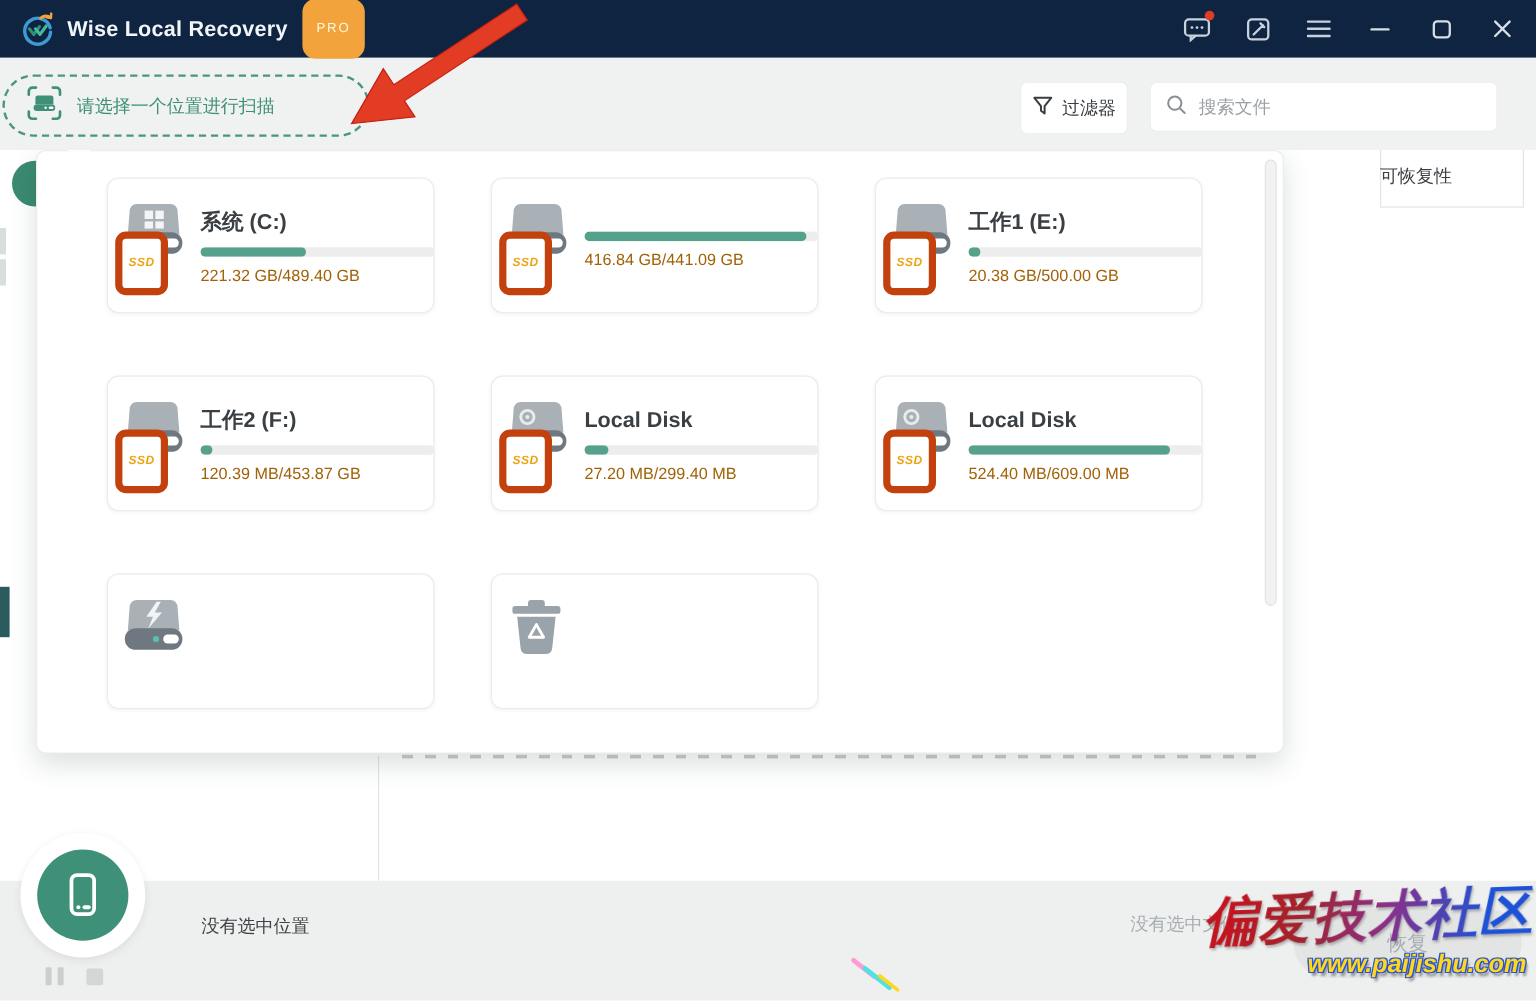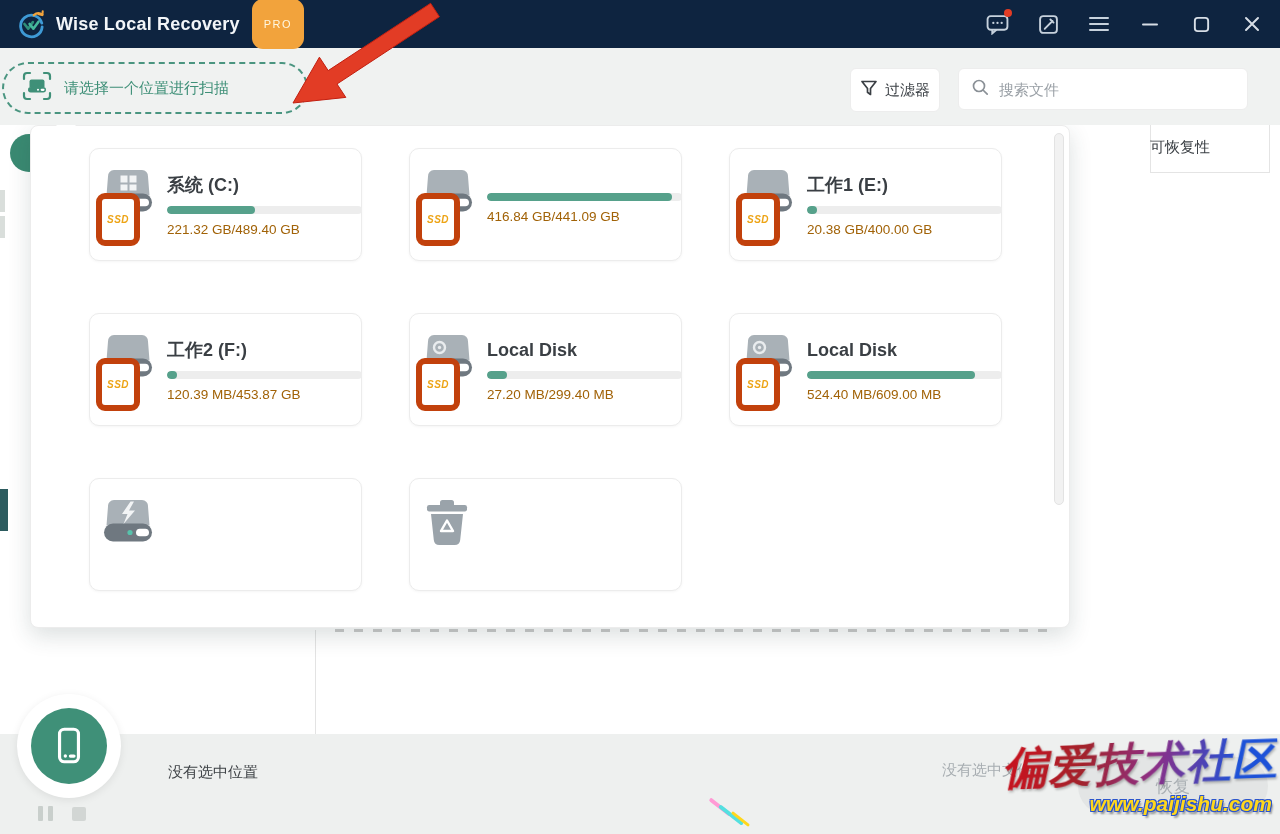--- a/index.html
+++ b/index.html
@@ -242,21 +242,21 @@
               <circle cx="27" cy="34.5" r="2.6" fill="#57c2ab"></circle>
               <rect x="33" y="30.7" width="13" height="7.6" rx="3.8" fill="#ffffff"></rect>
             </svg></span>
       <span class="ssd-badge">SSD</span>
     </div>
     <div class="drive-body">
       <div class="drive-name">工作1 (E:)</div>
       <div class="drive-progress">
             <div class="drive-progress-fill" style="width: 5%;"></div>
           </div>
-      <div class="drive-capacity">20.38 GB/400.00 GB</div>
+      <div class="drive-capacity">20.38 GB/500.00 GB</div>
     </div>
   </div>
 
   <div class="drive-card">
     <div class="drive-icon-wrap">
       <span class="drive-icon"><svg width="50" height="46" viewBox="0 0 50 46">
               <path d="M11 2 h28 a6 6 0 0 1 6 6.5 l1.5 19 h-43 l1.5 -19 a6 6 0 0 1 6 -6.5 z" fill="#a9b1b7"></path>
               <rect x="1" y="25.5" width="48" height="18" rx="9" fill="#6f7880"></rect>
               <circle cx="27" cy="34.5" r="2.6" fill="#57c2ab"></circle>
               <rect x="33" y="30.7" width="13" height="7.6" rx="3.8" fill="#ffffff"></rect>

